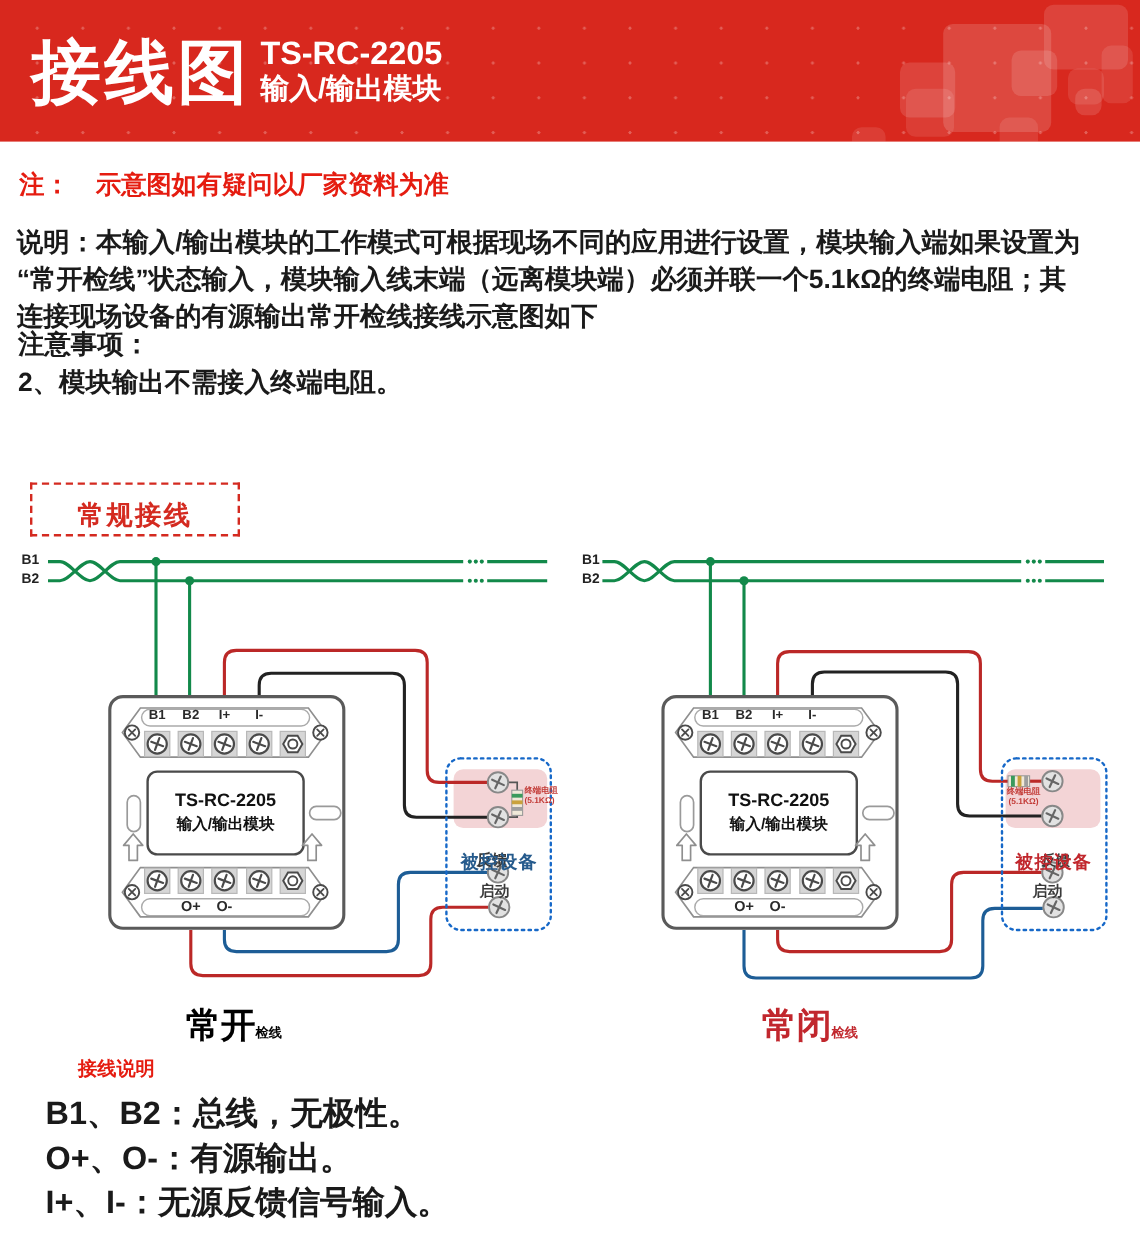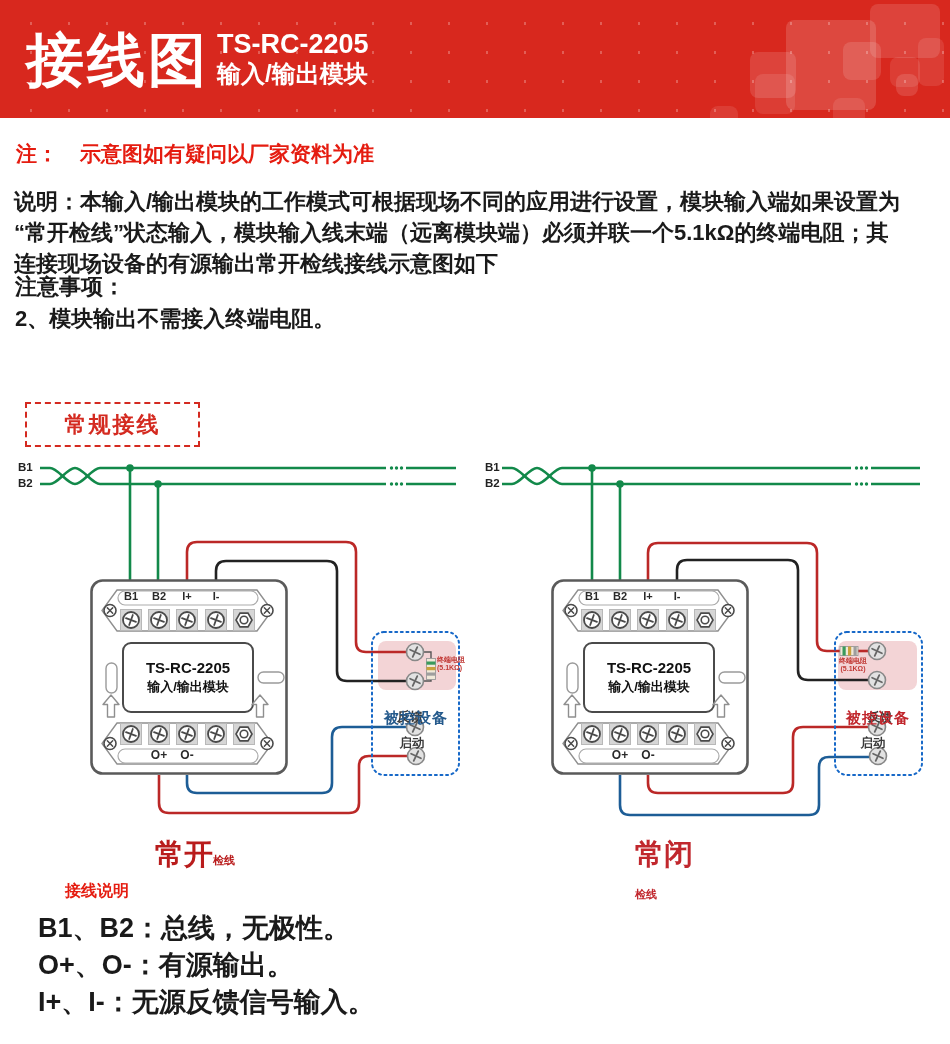--- a/index.html
+++ b/index.html
@@ -12,41 +12,41 @@
   .deco{position:absolute;background:rgba(255,255,255,.13);border-radius:8px;}
   .h-title{position:absolute;left:26px;top:22px;font-size:58px;font-weight:bold;color:#fff;letter-spacing:3px;}
   .h-model{position:absolute;left:217px;top:29px;font-size:27px;font-weight:bold;color:#fff;}
   .h-sub{position:absolute;left:217px;top:58px;font-size:24px;font-weight:bold;color:#fff;}
   
   .note{position:absolute;left:16px;top:140px;font-size:21px;font-weight:bold;color:#e51c10;}
   .note .gap{display:inline-block;width:22px;}
   .desc{position:absolute;left:14px;top:186px;width:925px;font-size:22px;font-weight:600;line-height:31px;color:#1a1a1a;}
   .prec{position:absolute;left:15px;top:271px;width:925px;font-size:22px;font-weight:600;line-height:31.5px;color:#1a1a1a;}
   .secbox{position:absolute;left:25px;top:402px;width:175px;height:45px;border:2px dashed #d42a20;
-    display:flex;align-items:center;justify-content:center;box-sizing:border-box;}
+    display:flex;align-items:flex-end;justify-content:center;box-sizing:border-box;}
   .secbox span{font-size:22px;font-weight:bold;color:#d42a20;letter-spacing:2px;}
   
   .lbl{position:absolute;font-weight:bold;color:#2a2a2a;white-space:nowrap;}
   .tlbl{font-size:11px;transform:translateX(-50%);}
   .blbl{font-size:12px;transform:translateX(-50%);}
   .buslbl{font-size:11.5px;color:#222;}
   .modbox{position:absolute;width:130px;height:69px;display:flex;flex-direction:column;align-items:center;justify-content:center;gap:2px;}
   .modbox .t1{font-size:15px;font-weight:bold;color:#111;}
   .modbox .t2{font-size:13px;font-weight:bold;color:#111;}
   .fb{font-size:13px;transform:translateX(-50%);color:#3a3a3a;margin-top:48px;}
   .res{font-size:7px;line-height:7.5px;color:#c23a36;font-weight:bold;}
   .dev{font-size:15px;transform:translateX(-50%);letter-spacing:1px;margin-top:17px;}
   .devA{color:#255a8c;}
   .devB{color:#c1272d;}
   .start{font-size:12.5px;transform:translateX(-50%);color:#3a3a3a;}
   .caption{position:absolute;display:flex;align-items:baseline;font-weight:bold;}
   .caption .big{font-size:29px;}
   .caption .small{font-size:11px;margin-top:12px;}
-  .capA{color:#b91c1c;}
-  .capB{color:#c1272d;flex-direction:column;}
+  .capA{color:#000000;}
+  .capB{color:#c1272d;}
   
   .legend{position:absolute;left:38px;top:881px;}
   .legend .lg-title{font-size:16px;font-weight:bold;color:#e51c10;margin-bottom:8px;margin-left:27px;}
   .legend .lg-item{font-size:27px;font-weight:600;color:#1a1a1a;line-height:37px;}
   svg{position:absolute;left:0;top:0;}
 </style>
 </head>
 <body>
 
 <div class="page">

